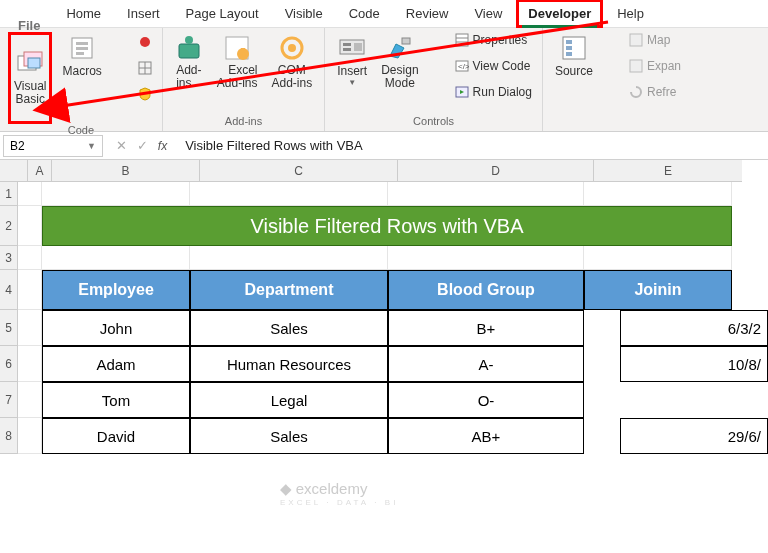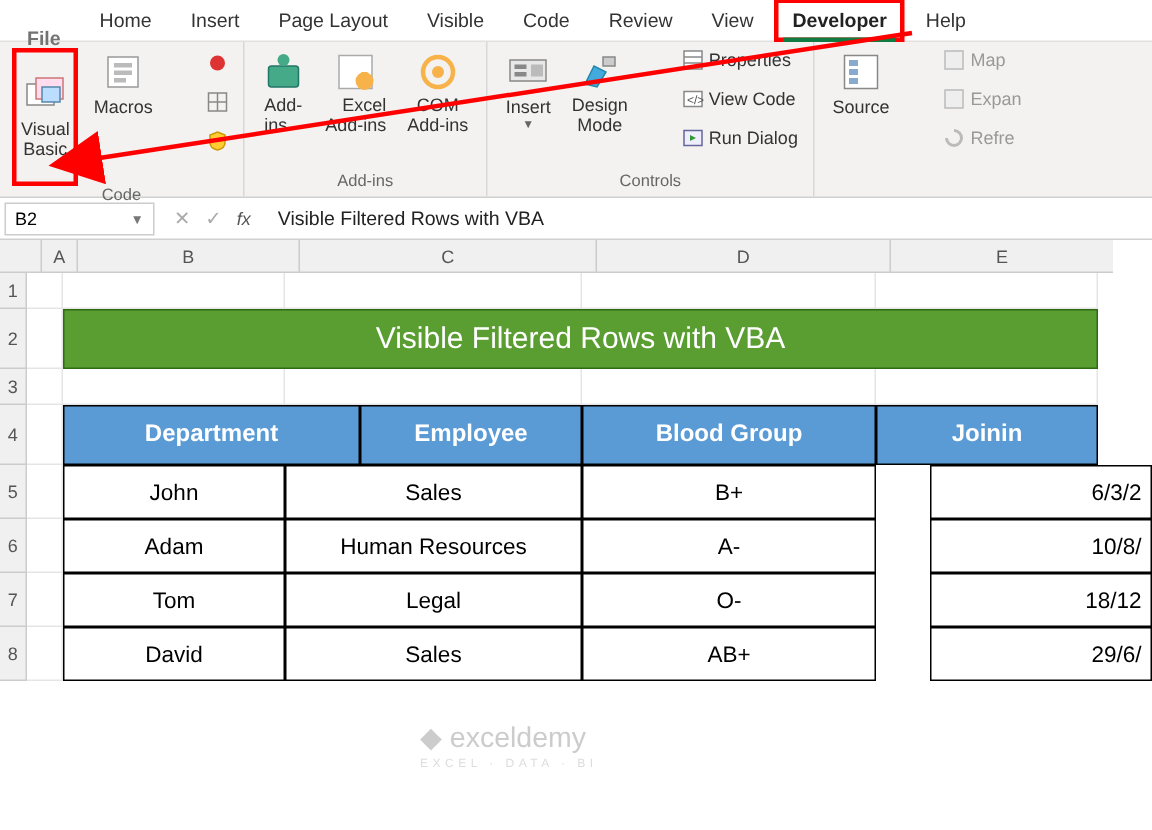--- a/index.html
+++ b/index.html
@@ -62,21 +62,21 @@
 .banner { background: #5a9e32; color: #fff; font-size: 20px; font-weight: 500; border: 1px solid #2f6b12; }
 .thdr { background: #5b9bd5; color: #fff; font-weight: 600; border: 1px solid #000 !important; font-size: 16px; }
 .tcell { border: 1px solid #000 !important; background: #fff; font-size: 15px; }
 .tcell.right { justify-content: flex-end; padding-right: 6px; margin-left: 36px; }
 
 
 .arrow-svg { position: absolute; left: 0; top: 0; pointer-events: none; }
 
 
 .watermark { position: absolute; left: 280px; top: 480px; color: #ccc; font-size: 12px; pointer-events: none; }
-.watermark .logo { font-size: 19px; color: #ccc; }
+.watermark .logo { font-size: 15px; color: #ccc; }
 .watermark .tag { font-size: 8px; letter-spacing: 3px; color: #ddd; }
 
 
 svg { display: block; }
 </style>
 </head>
 <body>
 
 <div class="menubar">
   <div class="tab file">File</div>
@@ -338,22 +338,22 @@
     <div class="cellrow">
       <div class="cell cA r3"></div>
       <div class="cell cB r3"></div>
       <div class="cell cC r3"></div>
       <div class="cell cD r3"></div>
       <div class="cell cE r3"></div>
     </div>
 
     <div class="cellrow">
       <div class="cell cA rH"></div>
+      <div class="cell thdr cB rH">Employee</div>
       <div class="cell thdr cC rH">Department</div>
-      <div class="cell thdr cB rH">Employee</div>
       <div class="cell thdr cD rH">Blood Group</div>
       <div class="cell thdr cE rH">Joinin</div>
     </div>
 
     <div class="cellrow">
       <div class="cell cA rD"></div>
       <div class="cell tcell cB rD">John</div>
       <div class="cell tcell cC rD">Sales</div>
       <div class="cell tcell cD rD">B+</div>
       <div class="cell tcell right cE rD">6/3/2</div>
@@ -363,21 +363,20 @@
       <div class="cell tcell cB rD">Adam</div>
       <div class="cell tcell cC rD">Human Resources</div>
       <div class="cell tcell cD rD">A-</div>
       <div class="cell tcell right cE rD">10/8/</div>
     </div>
     <div class="cellrow">
       <div class="cell cA rD"></div>
       <div class="cell tcell cB rD">Tom</div>
       <div class="cell tcell cC rD">Legal</div>
       <div class="cell tcell cD rD">O-</div>
-      <div class="cell tcell right cE rD">18/12</div>
     </div>
     <div class="cellrow">
       <div class="cell cA rD"></div>
       <div class="cell tcell cB rD">David</div>
       <div class="cell tcell cC rD">Sales</div>
       <div class="cell tcell cD rD">AB+</div>
       <div class="cell tcell right cE rD">29/6/</div>
     </div>
   </div>
 </div>

